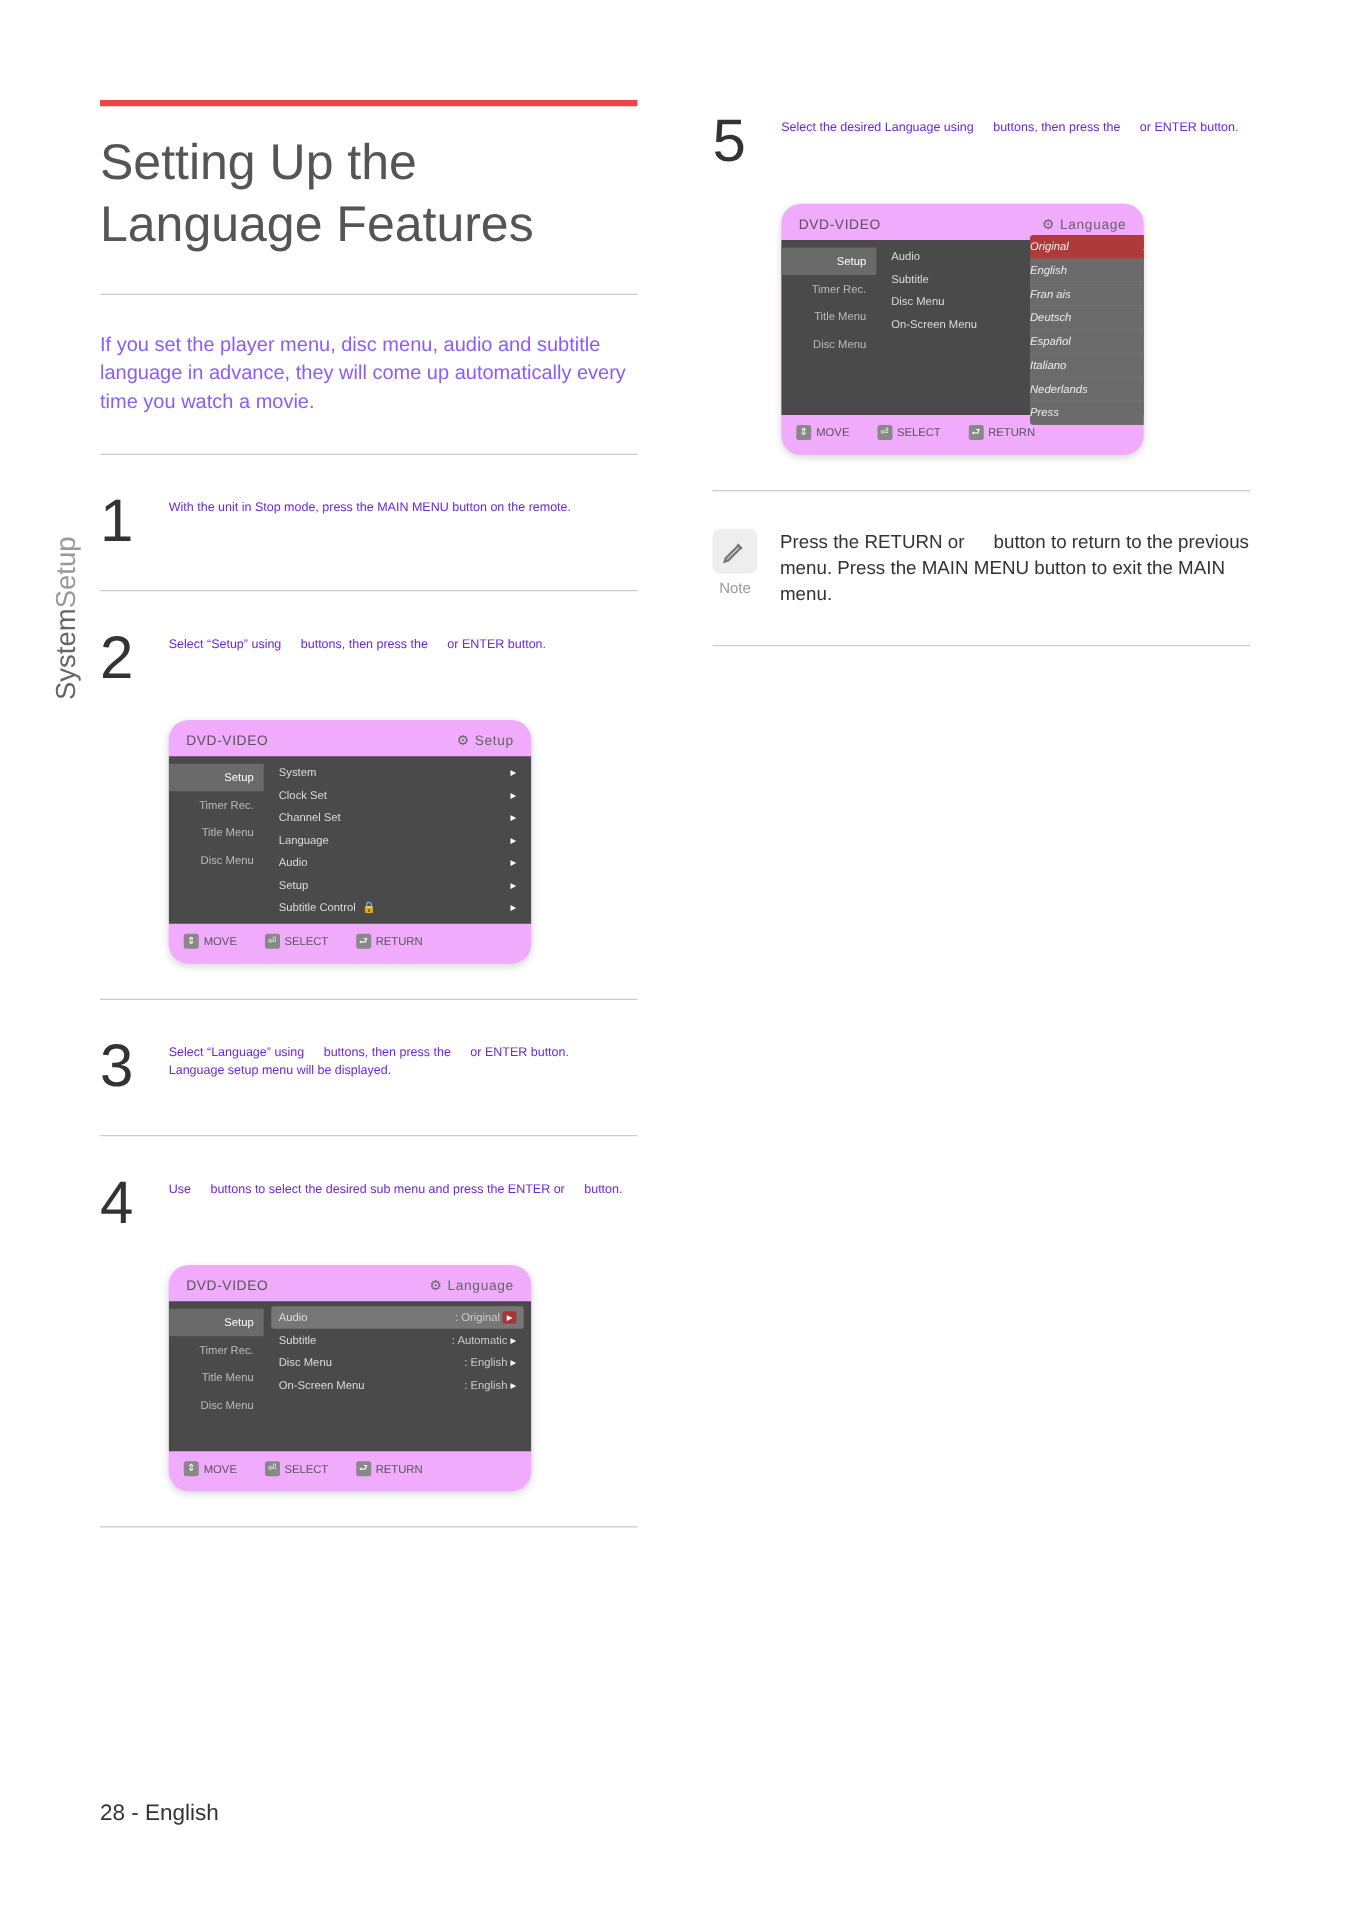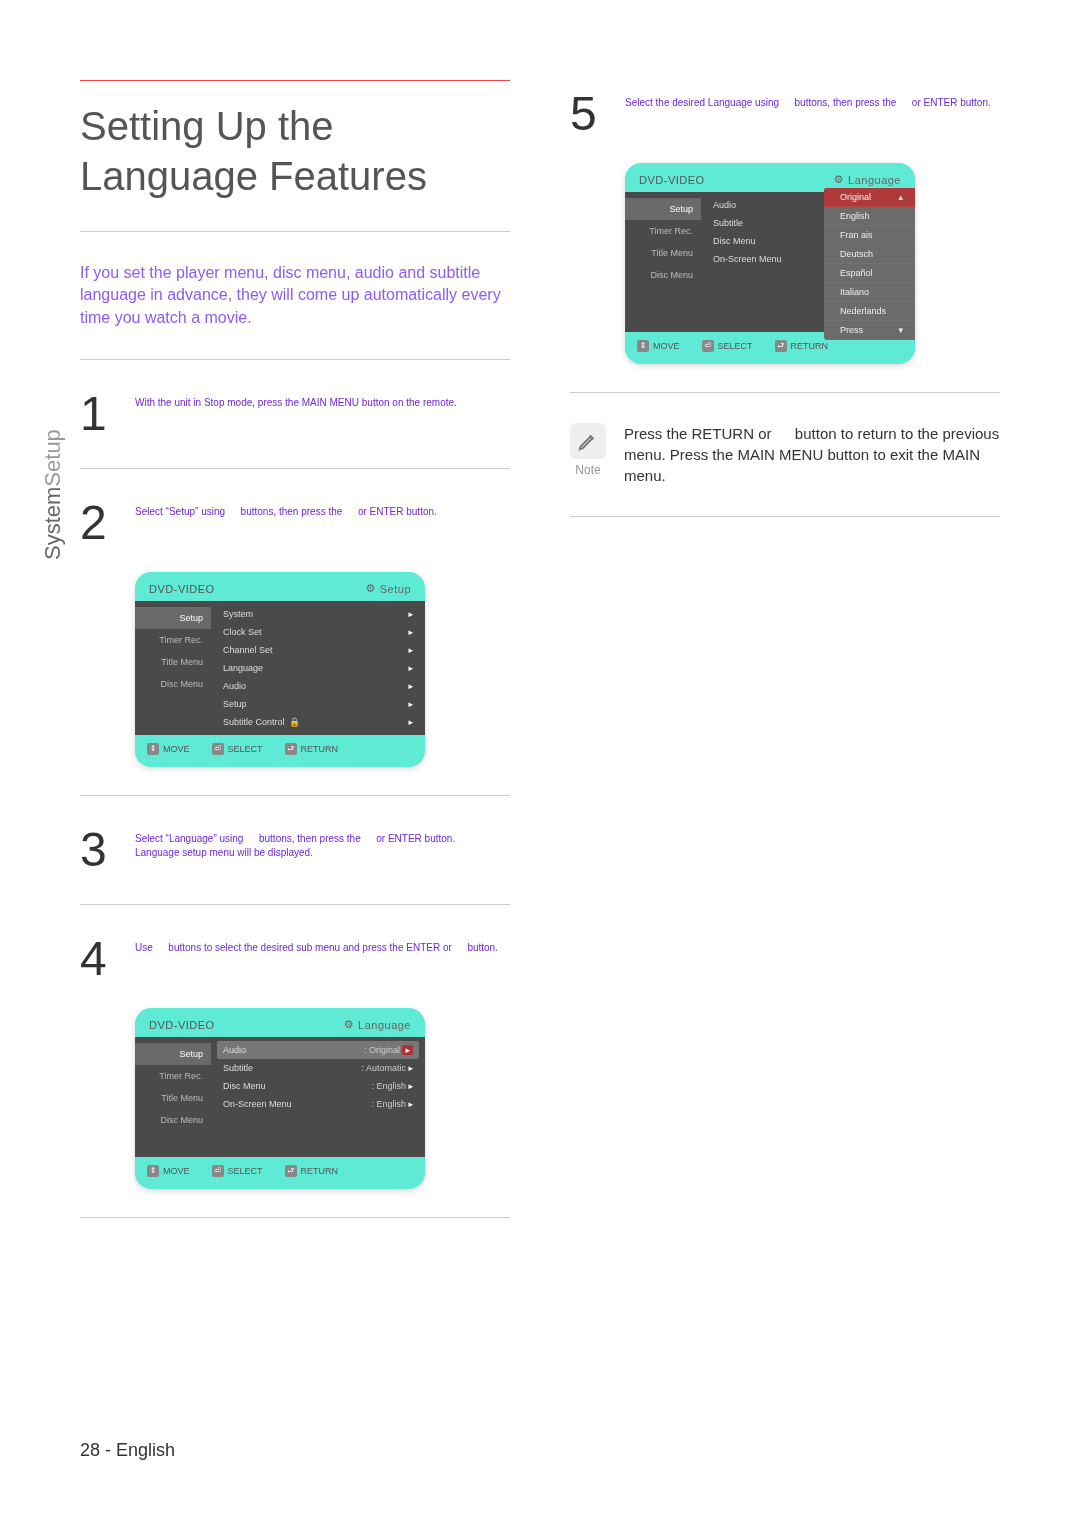--- a/index.html
+++ b/index.html
@@ -28,21 +28,21 @@
     position: absolute;
     left: 40px;
     top: 560px;
     transform: rotate(-90deg);
     transform-origin: left top;
     font-size: 22px;
     color: #999;
   }
   .sidebar-label .strong { color: #666; }
   .title-box {
-    border-top: 1px solid #ef4444;
+    border-top: 5px solid #ef4444;
     border-bottom: 1px solid #ccc;
     padding: 20px 0 30px 0;
     margin-bottom: 30px;
   }
   .title-box h1 {
     font-size: 40px;
     font-weight: 300;
     color: #555;
     line-height: 1.25;
   }
@@ -73,21 +73,21 @@
     font-size: 10px;
     color: #6d28d9;
     line-height: 1.4;
     padding-top: 6px;
   }
   
   .panel {
     width: 290px;
     margin: 15px auto 28px 55px;
     border-radius: 16px;
-    background: #5eead4;
+    background: #f0abfc;
     box-shadow: 0 2px 6px rgba(0,0,0,0.15);
     overflow: hidden;
     font-size: 10px;
   }
   .panel-header {
     padding: 10px 14px 6px 14px;
     display: flex;
     justify-content: space-between;
     align-items: center;
     color: #555;
@@ -151,24 +151,25 @@
     right: -4px;
     top: -4px;
     width: 95px;
     background: #6b6b6b;
     border-radius: 3px;
     overflow: hidden;
   }
   .lang-drop .lang-opt {
     color: #eee;
     font-size: 9px;
-    padding: 4px 16px;
+    padding: 4px 0;
     border-bottom: 1px solid rgba(255,255,255,0.05);
     display: flex;
     justify-content: space-between;
+    font-style: italic;
   }
   .lang-drop .lang-opt.sel {
     background: #b03a3a;
   }
   .panel-footer {
     padding: 8px 12px 12px 12px;
     display: flex;
     gap: 22px;
     color: #555;
     font-size: 9px;

